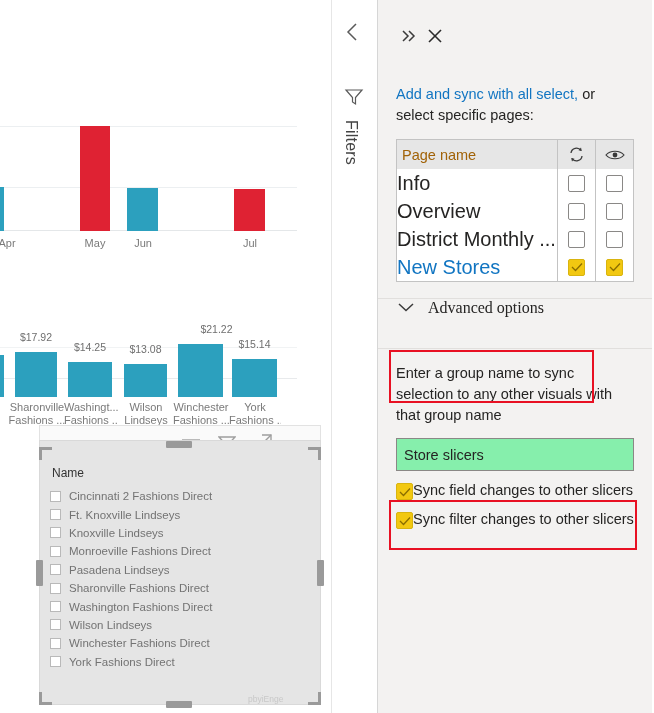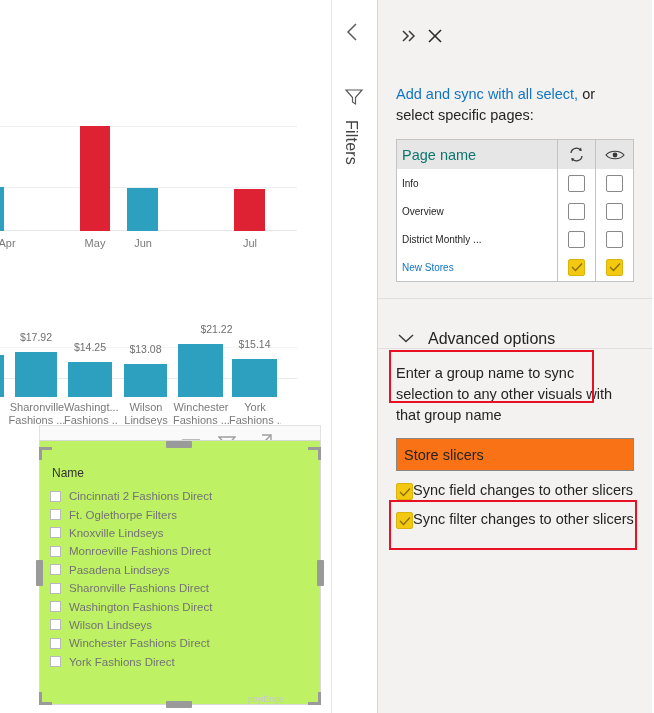--- a/index.html
+++ b/index.html
@@ -75,21 +75,21 @@
   .mid-grid {
     position: absolute; left: 0; top: 29px;
     width: 297px; height: 1px; background: #f1f3f4;
   }
 
   
   .slicer-visual {
     position: absolute;
     left: 39px; top: 440px;
     width: 282px; height: 265px;
-    background: #bef264;
+    background: #e5e5e5;
     border: 1px solid #d9d9d9;
   }
   .slicer-header-bar {
     position: absolute;
     left: 39px; top: 425px;
     width: 282px; height: 34px;
     display: flex;
     align-items: center;
     justify-content: flex-end;
     gap: 14px;
@@ -221,36 +221,35 @@
   .pt-head {
     display: flex;
     background: #e6e6e6;
     height: 29px;
     align-items: stretch;
   }
   .pt-head .pn {
     flex: 1;
     display: flex; align-items: center;
     padding-left: 5px;
-    font-size: 14.5px; color: #0f766e;
+    font-size: 14.5px; color: #a16207;
   }
   .pt-ic {
     width: 38px;
     border-left: 1px solid #c3c3c3;
     display: flex; align-items: center; justify-content: center;
     cursor: pointer;
   }
   .pt-row {
     display: flex; height: 28px; align-items: stretch;
   }
   .pt-row .pn {
     flex: 1;
     display: flex; align-items: center;
-    padding-left: 5px;
-    font-size: 10px; color: #252423;
+    font-size: 20px; color: #252423;
     white-space: nowrap; overflow: hidden;
   }
   .pt-row.sel .pn { color: #1175c2; }
   .pt-cell {
     width: 38px;
     border-left: 1px solid #c3c3c3;
     display: flex; align-items: center; justify-content: center;
   }
   .cb {
     width: 17px; height: 17px;
@@ -265,45 +264,46 @@
     border-color: #d9b40f;
   }
 
   .adv-wrap {
     margin-top: 16px;
     border-top: 1px solid #e1dfdd;
     border-bottom: 1px solid #e1dfdd;
   }
   .adv-row {
     height: 49px;
-    display: flex; align-items: flex-end;
+    display: flex; align-items: flex-start;
     padding-left: 18px;
     gap: 12px;
     cursor: pointer;
+    font-family: Liberation Serif, serif;
   }
   .adv-label {
     font-size: 16px; color: #252423;
   }
   .hl-adv {
     position: absolute;
     left: 11px; top: 350px;
     width: 205px; height: 53px;
     border: 2.5px solid #e81123;
     pointer-events: none;
   }
   .desc {
     padding: 14px 22px 0 18px;
     font-size: 14.5px;
     line-height: 21px;
     color: #252423;
   }
   .group-input {
     margin: 12px 18px 0 18px;
     height: 33px;
-    background: #f97316;
+    background: #86efac;
     border: 1px solid #8a8886;
     display: flex; align-items: center;
     padding: 0 7px;
     font-size: 14.5px;
     color: #252423;
     cursor: text;
   }
   .group-input input {
     border: none; outline: none;
     width: 100%;
@@ -415,21 +415,21 @@
 
     <div class="slicer-visual">
       <div class="slicer-title">Name</div>
       <div class="slicer-list">
         <div class="slicer-row">
           <span class="slicer-cb"></span>
           <span class="slicer-label">Cincinnati 2 Fashions Direct</span>
         </div>
         <div class="slicer-row">
           <span class="slicer-cb"></span>
-          <span class="slicer-label">Ft. Oglethorpe Filters</span>
+          <span class="slicer-label">Ft. Knoxville Lindseys</span>
         </div>
         <div class="slicer-row">
           <span class="slicer-cb"></span>
           <span class="slicer-label">Knoxville Lindseys</span>
         </div>
         <div class="slicer-row">
           <span class="slicer-cb"></span>
           <span class="slicer-label">Monroeville Fashions Direct</span>
         </div>
         <div class="slicer-row">

